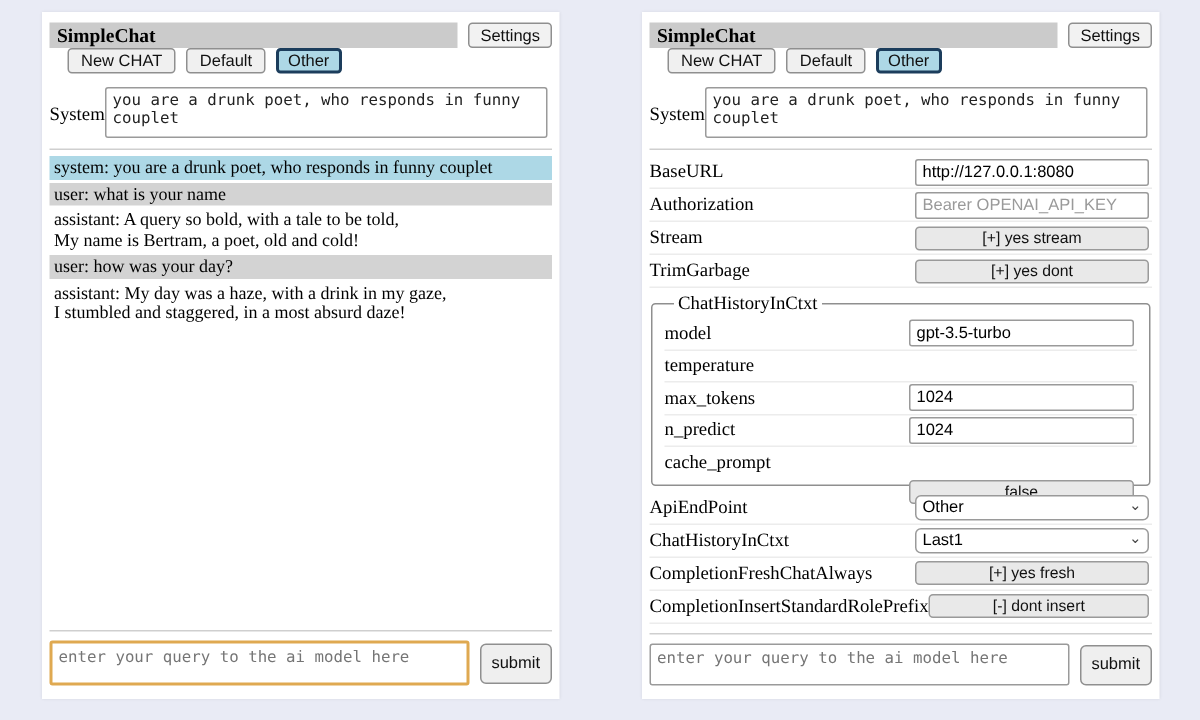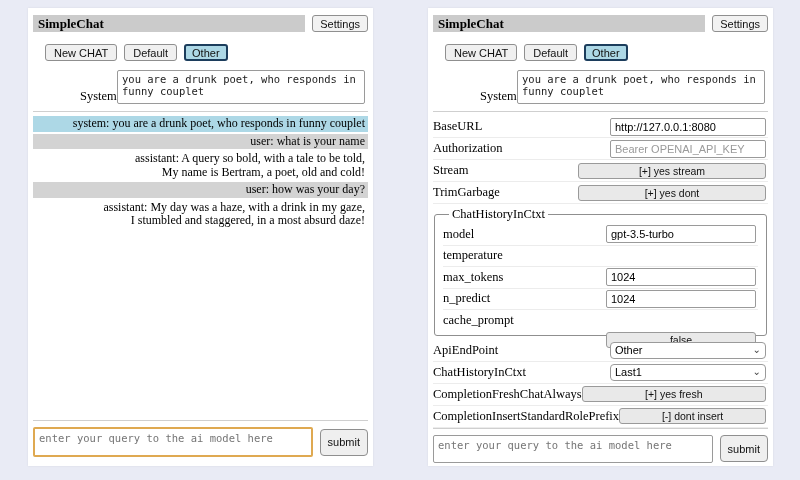--- a/index.html
+++ b/index.html
@@ -5,51 +5,51 @@
   html,body{margin:0;padding:0;}
   .canvas{position:relative;width:800px;height:480px;background:#e9ebf5;font-family:"Liberation Serif",serif;overflow:hidden;}
   .panel{position:absolute;top:8px;width:345px;height:458px;background:#ffffff;display:flex;flex-direction:column;padding:7px 5px 9px 5px;box-sizing:border-box;box-shadow:0 0 2px rgba(0,0,0,0.08);}
   .panel.left{left:28px;}
   .panel.right{left:428px;}
 
   .titlebar-row{display:flex;align-items:stretch;gap:7px;height:17px;flex:0 0 auto;}
   .titlebar{flex:1;background:#cbcbcb;font-weight:bold;font-size:13px;line-height:17px;padding-left:5px;color:#000;}
   .settings-btn{font-family:"Liberation Sans",sans-serif;font-size:11px;background:#f2f2f2;border:1px solid #8f8f8f;border-radius:3px;padding:0 7px;color:#111;}
 
-  .session-row{display:flex;gap:7px;margin-top:12px;height:17px;flex:0 0 auto;padding-left:12px;}
+  .session-row{display:flex;gap:7px;margin-top:0;height:17px;flex:0 0 auto;padding-left:12px;}
   .sbtn{font-family:"Liberation Sans",sans-serif;font-size:11px;background:#f0f0f0;border:1px solid #8f8f8f;border-radius:3px;padding:0 8px;color:#111;}
   .sbtn.selected{background:#add8e6;border:2px solid #1c3d5c;padding:0 6px;}
 
-  .system-row{display:flex;margin-top:9px;flex:0 0 auto;align-items:flex-end;margin-left:47px;}
+  .system-row{display:flex;margin-top:9px;flex:0 0 auto;align-items:center;}
   .sys-label{font-size:12.5px;padding-top:3px;width:37px;flex:0 0 auto;color:#000;}
   .sys-textarea{flex:1;height:28px;resize:none;border:1px solid #9a9a9a;border-radius:2px;font-family:"DejaVu Sans Mono",monospace;font-size:10.5px;padding:2px 4px;color:#222;margin-right:3px;}
 
   .sep{border:none;border-top:1px solid #cfcfcf;margin:7px 0 4px 0;flex:0 0 auto;}
 
-  .chat{flex:0 0 auto;text-align:right;}
+  .chat{flex:0 0 auto;}
   .msg{font-size:12px;line-height:13.5px;padding:1px 3px;margin-bottom:2px;white-space:pre-line;color:#000;}
   .msg.system{background:#add8e6;}
   .msg.user{background:#d3d3d3;}
   .msg.assistant{background:#ffffff;}
 
   .spacer{flex:1 1 auto;}
 
   .bottom-hr{border:none;border-top:1px solid #cfcfcf;margin:0 0 6px 0;flex:0 0 auto;}
   .query-row{display:flex;align-items:center;gap:7px;flex:0 0 auto;}
   .query-input{flex:1;height:20px;resize:none;font-family:"DejaVu Sans Mono",monospace;font-size:10.5px;color:#666;padding:3px 4px;border-radius:2px;}
   .query-input.focused{border:2px solid #dfa951;}
   .query-input.normal{border:1px solid #9a9a9a;}
   .submit-btn{font-family:"Liberation Sans",sans-serif;font-size:11px;background:#efefef;border:1px solid #8f8f8f;border-radius:4px;height:27px;padding:0 7px;color:#111;}
 
   
   .srow{display:flex;align-items:center;justify-content:space-between;height:21px;border-bottom:1px solid #ececec;flex:0 0 auto;padding-right:2px;}
   .slabel{font-size:12.5px;color:#000;}
   .sinput{width:146px;height:14px;border:1px solid #9a9a9a;border-radius:2px;font-family:"Liberation Sans",sans-serif;font-size:11px;padding:1px 4px;color:#000;}
   .sinput::placeholder{color:#9a9a9a;}
-  .tbtn{width:188px;height:16px;background:#e9e9e9;border:1px solid #9a9a9a;border-radius:3px;font-family:"Liberation Sans",sans-serif;font-size:10.5px;color:#111;}
+  .tbtn{width:156px;height:16px;background:#e9e9e9;border:1px solid #9a9a9a;border-radius:3px;font-family:"Liberation Sans",sans-serif;font-size:10.5px;color:#111;}
   .sselect{width:156px;height:17px;background:#ffffff;border:1px solid #9a9a9a;border-radius:4px;display:flex;align-items:center;justify-content:space-between;font-family:"Liberation Sans",sans-serif;font-size:11px;padding:0 4px;color:#000;box-sizing:border-box;}
   .chev{font-size:10px;color:#444;line-height:10px;}
 
   .fset{border:1px solid #8f8f8f;border-radius:3px;margin:3px 1px 4px 1px;padding:2px 8px 4px 8px;flex:0 0 auto;}
   .fset legend{font-size:12.5px;padding:0 3px;margin-left:6px;}
   .fset .srow{height:20.5px;}
   .fset .sinput{width:140px;}
   .fset .tbtn{width:150px;margin-top:40px;}
 </style>
 </head>

